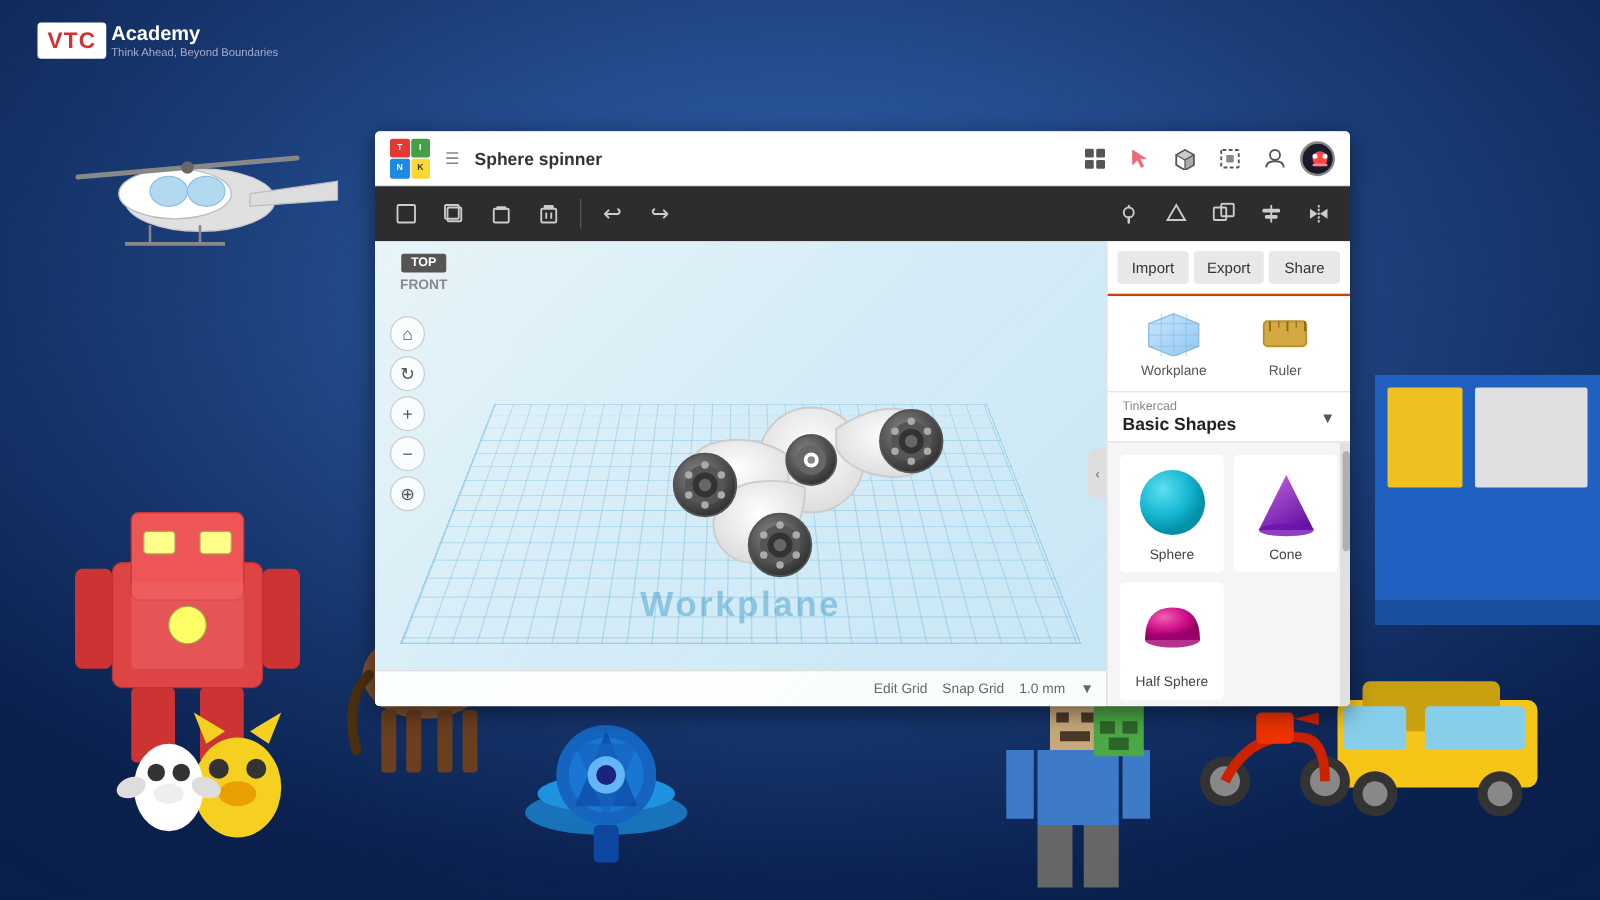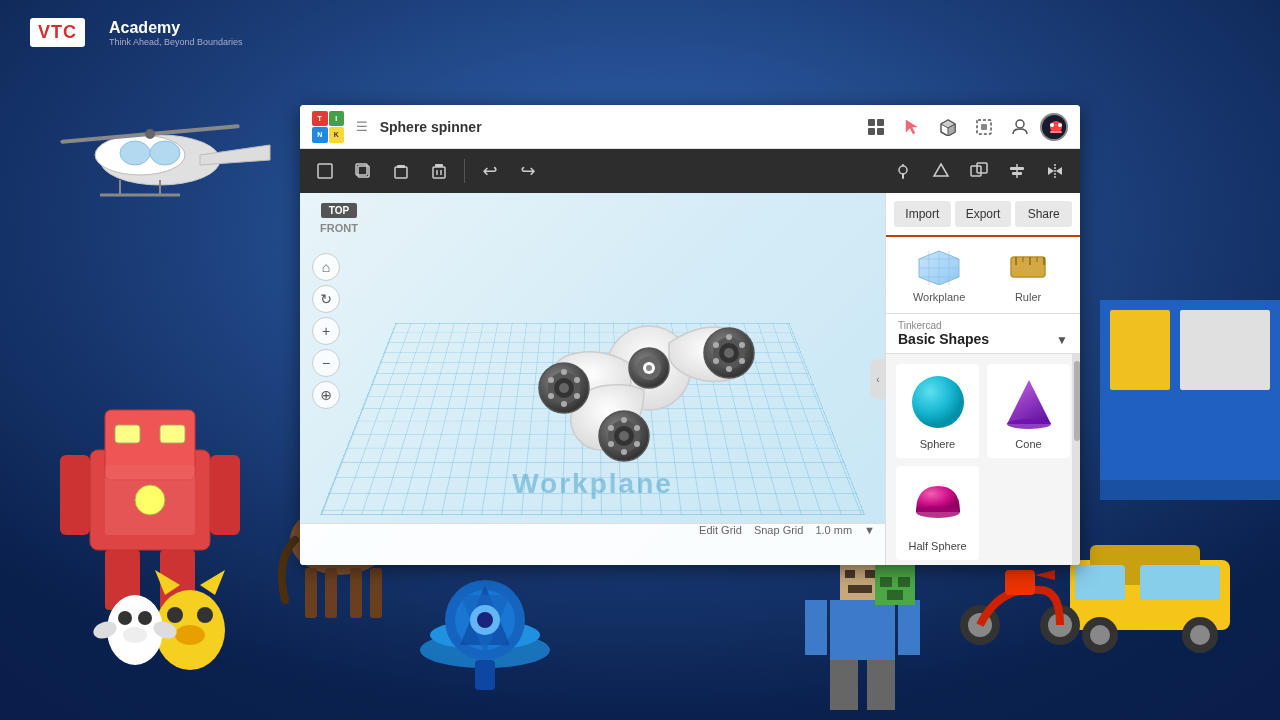--- a/index.html
+++ b/index.html
@@ -7,21 +7,21 @@
 
     
     .bg-layer {
       position: absolute; inset: 0;
       background: radial-gradient(ellipse at 50% 40%, #2a5fa8 0%, #0d2a55 60%, #071a3a 100%);
     }
 
     
     .vtc-logo {
       position: absolute; top: 18px; left: 30px;
-      display: flex; align-items: center; gap: 24px;
+      display: flex; align-items: center; gap: 4px;
     }
     .vtc-box {
       background: white; padding: 4px 8px; border-radius: 3px;
       font-weight: 900; font-size: 18px; color: #d32f2f; letter-spacing: 1px;
     }
     .vtc-sub { font-size: 9px; color: #aac; font-weight: normal; }
 
     
     .tinkercad-window {
       position: absolute;
@@ -142,22 +142,22 @@
       transform: translateY(-50%);
       width: 16px; height: 40px;
       background: #ddd; border-radius: 8px 0 0 8px;
       display: flex; align-items: center; justify-content: center;
       cursor: pointer; font-size: 10px; color: #666;
     }
 
     
     .bottom-bar {
       position: absolute; bottom: 0; left: 0; right: 0;
-      height: 42px; background: rgba(255,255,255,0.9);
-      display: flex; justify-content: flex-end;
+      height: 29px; background: rgba(255,255,255,0.9);
+      display: flex; align-items: center; justify-content: flex-end;
       padding: 0 10px; gap: 12px; font-size: 11px; color: #666;
       border-top: 1px solid #ddd;
     }
 
     
     .right-panel {
       width: 195px;
       background: #f5f5f5;
       border-left: 1px solid #ddd;
       display: flex; flex-direction: column;
@@ -185,21 +185,21 @@
     }
     .panel-icon-box {
       width: 50px; height: 40px;
       display: flex; align-items: center; justify-content: center;
       font-size: 24px;
     }
     .panel-icon-label { font-size: 11px; color: #555; }
 
     .panel-category {
       padding: 6px 12px;
-      display: flex; align-items: flex-end; justify-content: space-between;
+      display: flex; align-items: center; justify-content: space-between;
       background: white; border-bottom: 1px solid #ddd;
     }
     .category-sub { font-size: 10px; color: #888; }
     .category-main { font-size: 14px; font-weight: bold; color: #222; }
     .category-arrow { font-size: 12px; color: #555; }
 
     .shapes-grid {
       display: grid; grid-template-columns: 1fr 1fr;
       gap: 8px; padding: 10px;
       overflow-y: auto; flex: 1;

